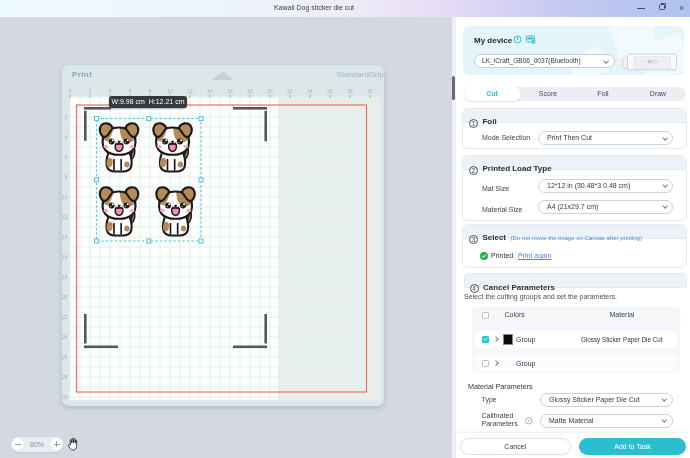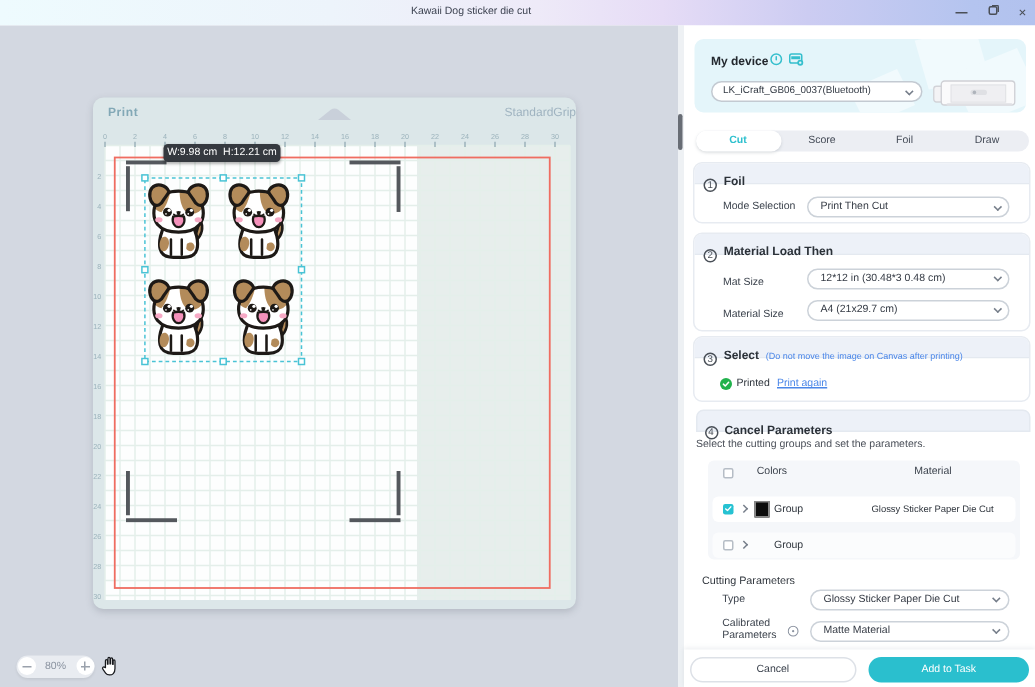--- a/index.html
+++ b/index.html
@@ -193,21 +193,21 @@
 </div>
 
 <div class="sec" style="top:107.5px;height:41px">
   <div class="sechdr"><span class="num">1</span>&nbsp;<span class="hname">Foil</span></div>
   <div class="lbl" style="left:19px;top:25.5px">Mode Selection</div>
   <div class="dd" style="left:75px;top:22.5px;width:135px;height:14px">Print Then Cut</div>
   <div class="chev" style="left:200px;top:27px"></div>
 </div>
 
 <div class="sec" style="top:154.5px;height:66px">
-  <div class="sechdr"><span class="num">2</span>&nbsp;<span class="hname">Material Load Then</span></div>
+  <div class="sechdr"><span class="num">2</span>&nbsp;<span class="hname">Printed Load Type</span></div>
   <div class="lbl" style="left:19px;top:29.5px">Mat Size</div>
   <div class="dd" style="left:75px;top:23px;width:135px;height:14px">12*12 in (30.48*3 0.48 cm)</div>
   <div class="chev" style="left:200px;top:27.5px"></div>
   <div class="lbl" style="left:19px;top:50px">Material Size</div>
   <div class="dd" style="left:75px;top:44px;width:135px;height:14px">A4 (21x29.7 cm)</div>
   <div class="chev" style="left:200px;top:48.5px"></div>
 </div>
 
 <div class="sec" style="top:223.5px;height:44px">
   <div class="sechdr"><span class="num">3</span>&nbsp;<span class="hname">Select</span>&nbsp;<span style="font-size:6px;color:#4a86e8">(Do not move the image on Canvas after printing)</span></div>
@@ -236,21 +236,21 @@
     <div class="abs" style="left:41px;top:5px;font-size:7px;color:#2e343c">Group</div>
     <div class="abs" style="right:14px;top:5.5px;font-size:6.3px;color:#2e343c">Glossy Sticker Paper Die Cut</div>
   </div>
   <div class="abs" style="left:3.5px;top:47.5px;width:201.5px;height:17px;background:#fbfcfd;border-radius:4px">
     <div class="abs" style="left:6.5px;top:5px;width:7px;height:7px;border:1px solid #b6bdc6;border-radius:1.5px;background:#fff"></div>
     <div class="chev" style="left:18.5px;top:6.5px;transform:rotate(-45deg)"></div>
     <div class="abs" style="left:41px;top:5px;font-size:7px;color:#2e343c">Group</div>
   </div>
 </div>
 
-<div class="abs" style="left:468px;top:381.5px;font-size:7.2px;color:#2f353c">Cutting Parameters</div>
+<div class="abs" style="left:468px;top:381.5px;font-size:7.2px;color:#2f353c">Material Parameters</div>
 <div class="lbl" style="left:481.5px;top:396px">Type</div>
 <div class="dd" style="left:540px;top:392.5px;width:132.5px;height:14px">Glossy Sticker Paper Die Cut</div>
 <div class="chev" style="left:662px;top:397px"></div>
 <div class="lbl" style="left:481.5px;top:411.5px;width:45px;line-height:8px">Calibrated Parameters</div>
 <svg class="abs" style="left:525px;top:417px" width="7.5" height="7.5" viewBox="0 0 15 15">
     <circle cx="7.5" cy="7.5" r="6.5" fill="none" stroke="#8b93a0" stroke-width="1.4"></circle>
     <circle cx="7.5" cy="7.5" r="1.5" fill="#8b93a0"></circle>
   </svg>
 <div class="dd" style="left:540px;top:413.5px;width:132.5px;height:14px">Matte Material</div>
 <div class="chev" style="left:662px;top:418px"></div>

